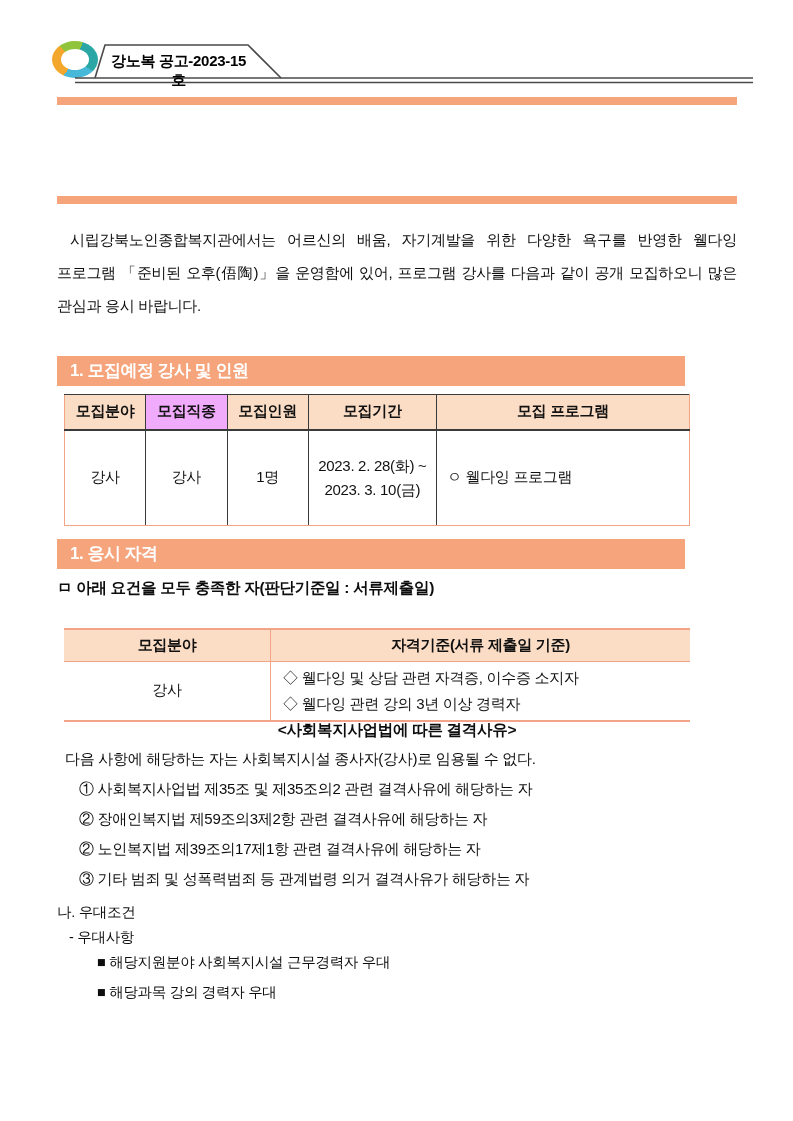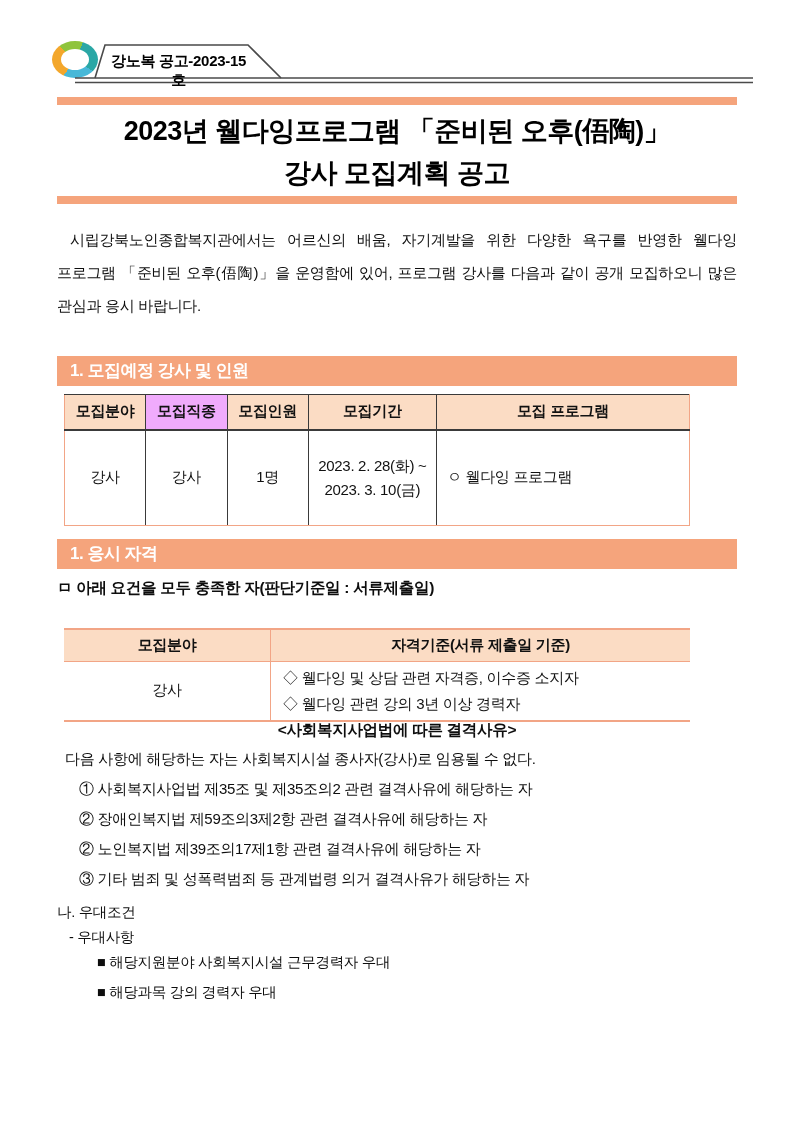--- a/index.html
+++ b/index.html
@@ -20,21 +20,21 @@
   .title-wrap { position:absolute; left:57px; top:110px; width:680px; text-align:center;
                 font-size:27px; font-weight:bold; line-height:42px; letter-spacing:-0.5px; color:#000; }
 
   
   .intro { position:absolute; left:57px; top:223px; width:680px; font-size:15px; line-height:33px;
            letter-spacing:-0.3px; color:#0d0d0d; overflow:hidden; }
   .intro .jline { text-align:justify; text-align-last:justify; }
   .intro .lline { text-align:left; }
 
   
-  .secbar { position:absolute; left:57px; width:680px; height:30px; color:#ffffff;
+  .secbar { position:absolute; left:57px; width:628px; height:30px; color:#ffffff;
             font-size:17px; font-weight:bold; line-height:30px; padding-left:13px; letter-spacing:-0.5px; }
 
   
   .t1wrap { position:absolute; left:57px; top:394px; width:680px; }
   table { border-collapse:collapse; width:626px; table-layout:fixed;margin-left:7px; }
   .t1 td { border-left:1.4px solid #3a3a3a; font-size:15px; text-align:center; letter-spacing:-0.3px; }
   .t1 td:first-child { border-left:1.6px solid #f2a586; }
   .t1 td:last-child { border-right:1.6px solid #f2a586; }
   .t1 tr.hd td { border-top:1.4px solid #3a3a3a; border-bottom:2.2px solid #3a3a3a;
                  font-weight:bold; height:35px; }
@@ -67,24 +67,20 @@
     <div class="logo-inner"></div>
   </div>
   <svg class="hdr-lines" width="705" height="48">
     <polyline points="45,38 55,5 198,5 231,38" fill="none" stroke="#4a4a4a" stroke-width="1.6"></polyline>
     <line x1="25" y1="38" x2="703" y2="38" stroke="#4a4a4a" stroke-width="1.6"></line>
     <line x1="25" y1="42.5" x2="703" y2="42.5" stroke="#4a4a4a" stroke-width="1.4"></line>
   </svg>
   <div class="doc-no">강노복 공고-2023-15호</div>
 
   <div class="rule" style="top:97px; background:#F5A47C;"></div>
-  <div class="title-wrap">
-    <div>2023년 웰다잉프로그램 「준비된 오후(俉陶)」</div>
-    <div>강사 모집계획 공고</div>
-  </div>
   <div class="rule" style="top:196px; background:#F5A47C;"></div>
 
   <div class="intro">
     <div class="jline" style="padding-left:13px;">시립강북노인종합복지관에서는 어르신의 배움, 자기계발을 위한 다양한 욕구를 반영한 웰다잉</div>
     <div class="jline">프로그램 「준비된 오후(俉陶)」을 운영함에 있어, 프로그램 강사를 다음과 같이 공개 모집하오니 많은</div>
     <div class="lline">관심과 응시 바랍니다.</div>
   </div>
 
   <div class="secbar" style="top:356px; background:#F5A47C;">1. 모집예정 강사 및 인원</div>
 

